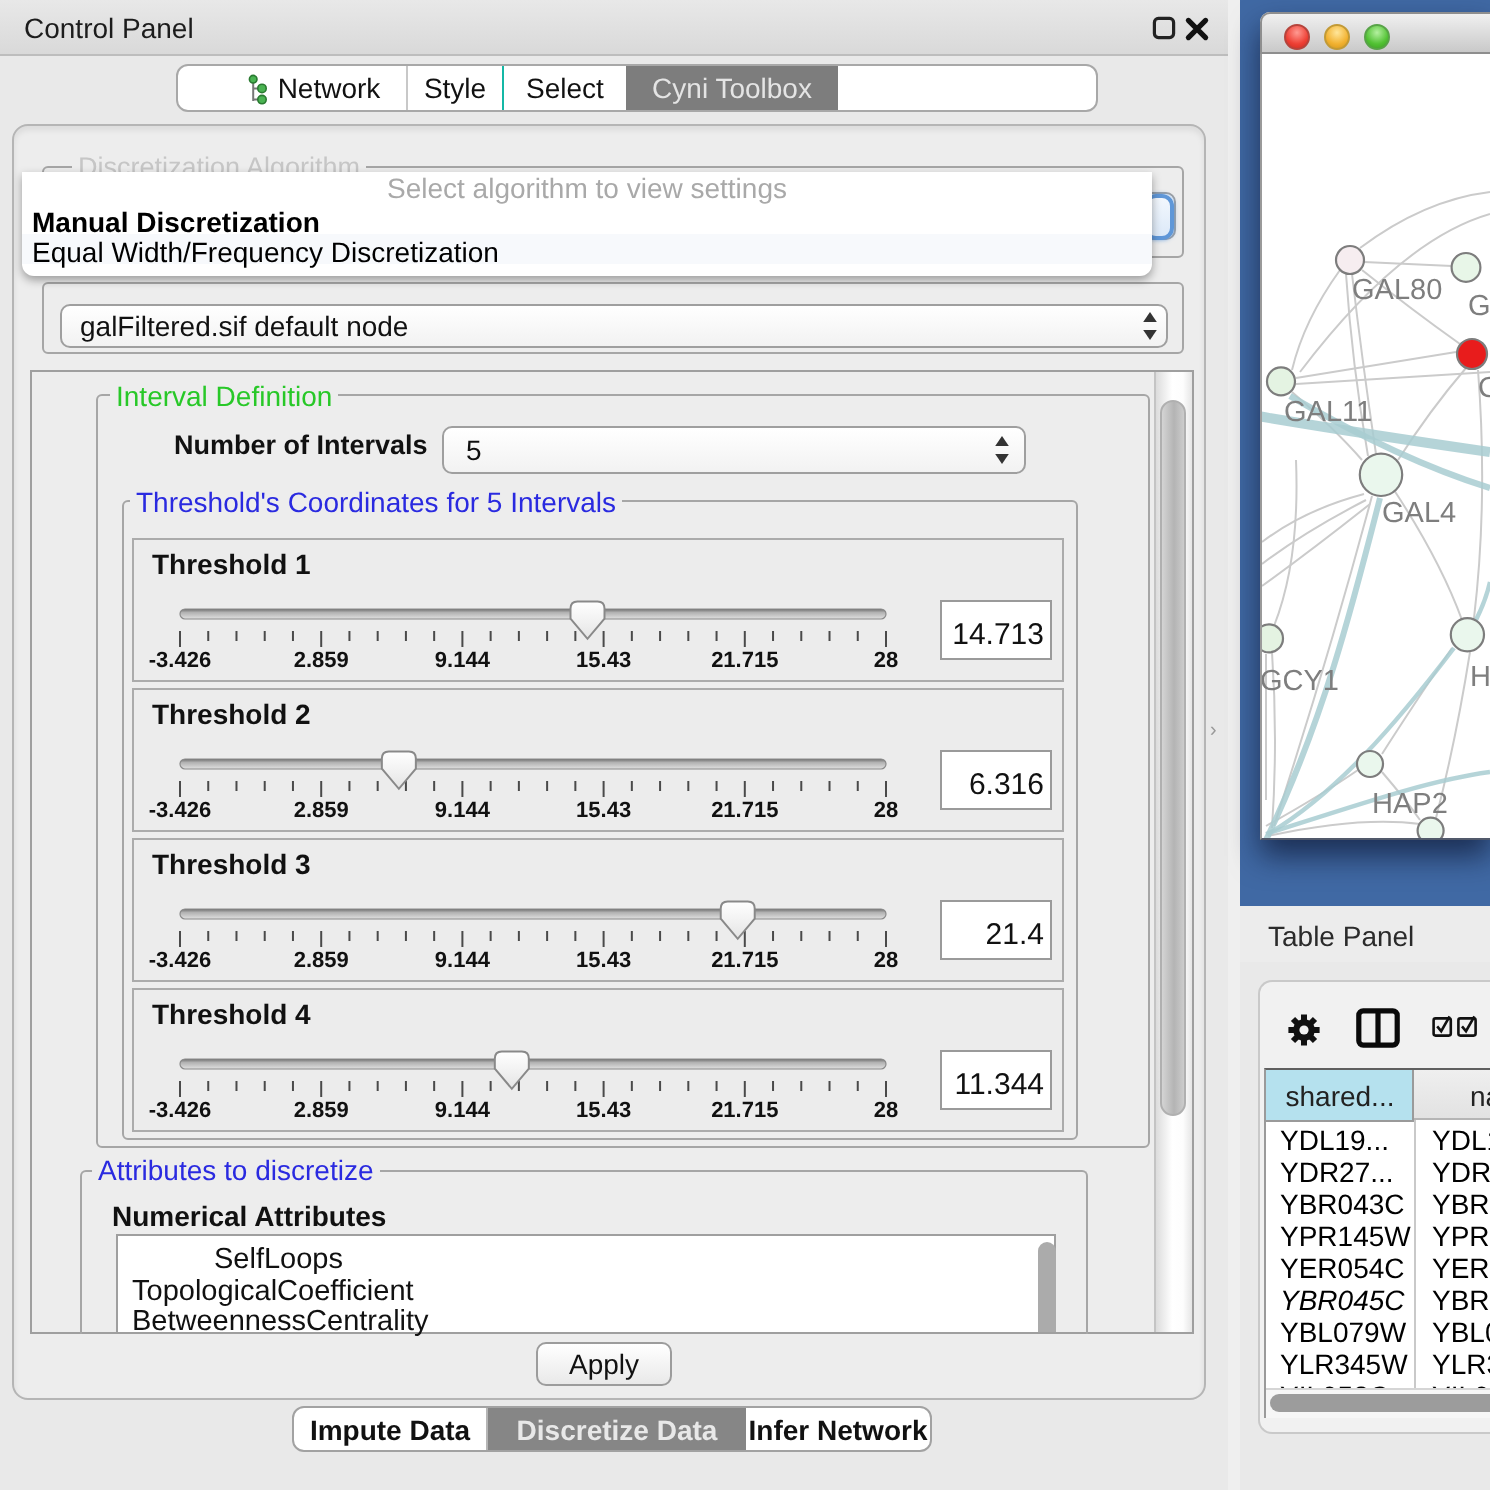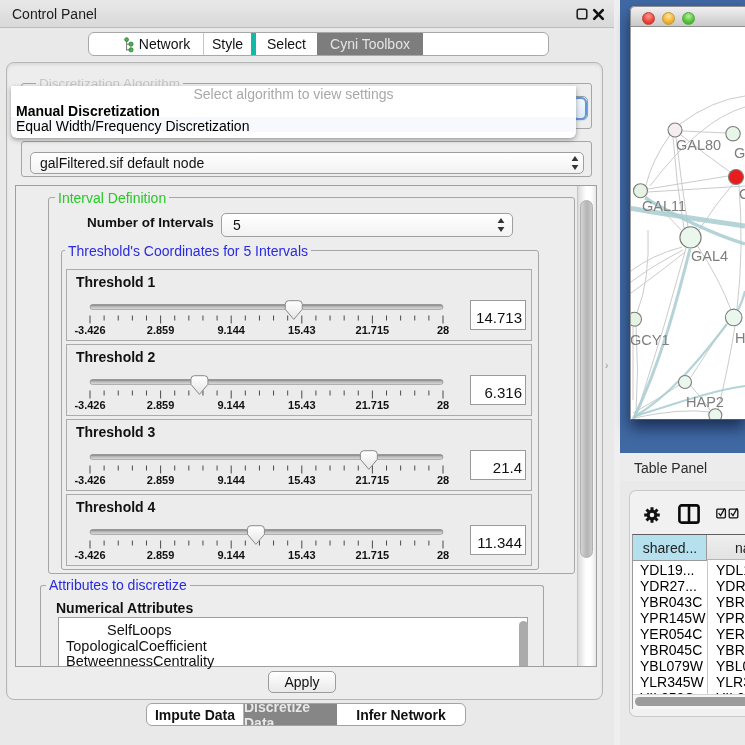--- a/index.html
+++ b/index.html
@@ -23,21 +23,21 @@
   <div class="abs" style="left:88px;top:32px;width:437px;height:22px;background:#ffffff;border:1px solid #a8a8a8;border-radius:6px;overflow:hidden;display:flex;padding-left:22px;">
     <div style="width:92px;display:flex;align-items:center;justify-content:center;border-right:1px solid #c8c8c8;">
       <svg width="11" height="16" viewBox="0 0 11 16" style="margin-right:4px;margin-top:1px;">
         <path d="M2.6 3 V13.5 M2.6 7.2 H6.2 M2.6 12.8 H6.2" stroke="#777" stroke-width="1" fill="none"></path>
         <circle cx="2.6" cy="2.6" r="1.9" fill="#4ab352" stroke="#2a7a31" stroke-width="0.8"></circle>
         <circle cx="7" cy="7.2" r="2.1" fill="#4ab352" stroke="#2a7a31" stroke-width="0.8"></circle>
         <circle cx="7" cy="12.8" r="2.1" fill="#4ab352" stroke="#2a7a31" stroke-width="0.8"></circle>
       </svg>
       <span style="font-size:14px;color:#111;">Network</span>
     </div>
-    <div style="width:47px;display:flex;align-items:center;justify-content:center;border-right:5px solid #14b8a6;font-size:14px;color:#111;">Style</div>
+    <div style="width:47px;display:flex;align-items:center;justify-content:center;border-right:1px solid #14b8a6;font-size:14px;color:#111;">Style</div>
     <div style="width:61px;display:flex;align-items:center;justify-content:center;font-size:14px;color:#111;">Select</div>
     <div style="width:106px;display:flex;align-items:center;justify-content:center;background:#7d7d7d;font-size:14px;color:#e4e4e4;">Cyni Toolbox</div>
     <div style="flex:1;display:flex;align-items:center;justify-content:center;font-size:14px;color:#111;margin-top:36px;">jActiveMNodules</div>
   </div>
 
   <div class="abs" style="left:6px;top:62px;width:595px;height:636px;background:#ededed;border:1px solid #b5b5b5;border-radius:8px;box-shadow:inset 0 2px 3px rgba(0,0,0,0.08);"></div>
 
   <div class="abs" style="left:21px;top:83px;width:569px;height:44px;border:1px solid #a6a6a6;border-radius:3px;"></div>
   <div class="abs" style="left:36px;top:76px;font-size:13.5px;color:#c6c6c6;background:#ededed;padding:0 3px;">Discretization Algorithm</div>
 
@@ -153,21 +153,21 @@
   <div class="abs" style="left:58px;top:617px;width:470px;height:49px;background:#ffffff;border:1px solid #9f9f9f;border-bottom:none;box-sizing:border-box;"></div>
   <div class="abs" style="left:66px;top:622px;font-size:14.5px;color:#111;margin-left:41px;">SelfLoops</div>
   <div class="abs" style="left:66px;top:637.5px;font-size:14.5px;color:#111;">TopologicalCoefficient</div>
   <div class="abs" style="left:66px;top:653px;font-size:14.5px;color:#111;">BetweennessCentrality</div>
   <div class="abs" style="left:519px;top:621px;width:9px;height:45px;border-radius:5px 5px 0 0;background:#ababab;"></div>
 
   <div class="abs" style="left:268px;top:671px;width:68px;height:22px;background:linear-gradient(#ffffff,#e9e9e9);border:1px solid #9c9c9c;border-radius:5px;box-sizing:border-box;text-align:center;font-size:14px;color:#111;line-height:20px;">Apply</div>
 
   <div class="abs" style="left:146px;top:703px;width:320px;height:23px;background:#ffffff;border:1px solid #a2a2a2;border-radius:6px;overflow:hidden;display:flex;box-sizing:border-box;">
     <div style="width:96px;display:flex;align-items:center;justify-content:center;border-right:1px solid #b5b5b5;font-size:14px;font-weight:bold;color:#111;">Impute Data</div>
-    <div style="width:93px;display:flex;align-items:center;justify-content:center;background:#868686;font-size:14px;font-weight:bold;color:#e8e8e8;">Discretize Data</div>
+    <div style="width:129px;display:flex;align-items:center;justify-content:center;background:#868686;font-size:14px;font-weight:bold;color:#e8e8e8;">Discretize Data</div>
     <div style="flex:1;display:flex;align-items:center;justify-content:center;font-size:14px;font-weight:bold;color:#111;">Infer Network</div>
   </div>
 
   <div class="abs" style="left:11px;top:86px;width:565px;height:52px;background:#ffffff;border-radius:0 0 6px 6px;box-shadow:0 2px 5px rgba(0,0,0,0.35);"></div>
   <div class="abs" style="left:11px;top:86px;width:565px;height:13px;color:#a9a9a9;font-size:14px;text-align:center;">Select algorithm to view settings</div>
   <div class="abs" style="left:11px;top:117px;width:565px;height:15px;background:#f7f9fc;"></div>
   <div class="abs" style="left:16px;top:103px;font-size:14px;font-weight:bold;color:#000;">Manual Discretization</div>
   <div class="abs" style="left:16px;top:118px;font-size:14px;color:#000;">Equal Width/Frequency Discretization</div>
 
   <div class="abs" style="left:605px;top:360px;font-size:10px;color:#9a9a9a;">›</div>
@@ -271,21 +271,21 @@
 <div class="abs" style="left:640px;top:562px;font-size:14px;color:#000;white-space:nowrap;">YDL19...</div>
 <div class="abs" style="left:716px;top:562px;font-size:14px;color:#000;white-space:nowrap;">YDL1</div>
 <div class="abs" style="left:640px;top:578px;font-size:14px;color:#000;white-space:nowrap;">YDR27...</div>
 <div class="abs" style="left:716px;top:578px;font-size:14px;color:#000;white-space:nowrap;">YDR2</div>
 <div class="abs" style="left:640px;top:594px;font-size:14px;color:#000;white-space:nowrap;">YBR043C</div>
 <div class="abs" style="left:716px;top:594px;font-size:14px;color:#000;white-space:nowrap;">YBR0</div>
 <div class="abs" style="left:640px;top:610px;font-size:14px;color:#000;white-space:nowrap;">YPR145W</div>
 <div class="abs" style="left:716px;top:610px;font-size:14px;color:#000;white-space:nowrap;">YPR1</div>
 <div class="abs" style="left:640px;top:626px;font-size:14px;color:#000;white-space:nowrap;">YER054C</div>
 <div class="abs" style="left:716px;top:626px;font-size:14px;color:#000;white-space:nowrap;">YER0</div>
-<div class="abs" style="left:640px;top:642px;font-size:14px;color:#000;white-space:nowrap;">YBR045C</div>
+<div class="abs" style="left:640px;top:642px;font-size:14px;color:#000;white-space:nowrap;font-style:italic;">YBR045C</div>
 <div class="abs" style="left:716px;top:642px;font-size:14px;color:#000;white-space:nowrap;">YBR0</div>
 <div class="abs" style="left:640px;top:658px;font-size:14px;color:#000;white-space:nowrap;">YBL079W</div>
 <div class="abs" style="left:716px;top:658px;font-size:14px;color:#000;white-space:nowrap;">YBL0</div>
 <div class="abs" style="left:640px;top:674px;font-size:14px;color:#000;white-space:nowrap;">YLR345W</div>
 <div class="abs" style="left:716px;top:674px;font-size:14px;color:#000;white-space:nowrap;">YLR3</div>
 <div class="abs" style="left:640px;top:690px;font-size:14px;color:#000;white-space:nowrap;">YIL052C</div>
 <div class="abs" style="left:716px;top:690px;font-size:14px;color:#000;white-space:nowrap;">YIL0</div>
 
 <div class="abs" style="left:633px;top:694px;width:112px;height:15px;background:#f6f6f6;border-top:1px solid #d5d5d5;box-sizing:border-box;"></div>
 <div class="abs" style="left:635px;top:697px;width:110px;height:9px;border-radius:5px 0 0 5px;background:#9c9c9c;"></div>

